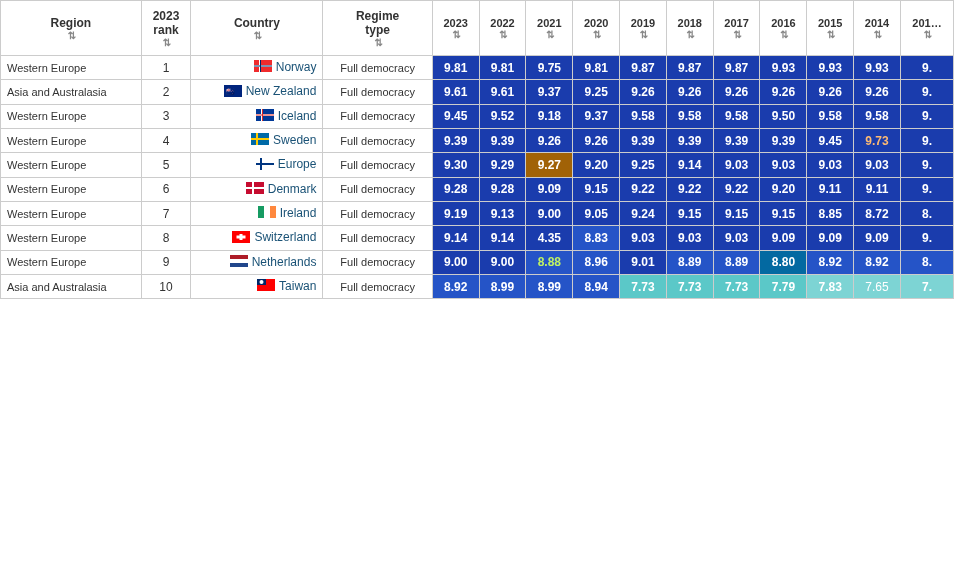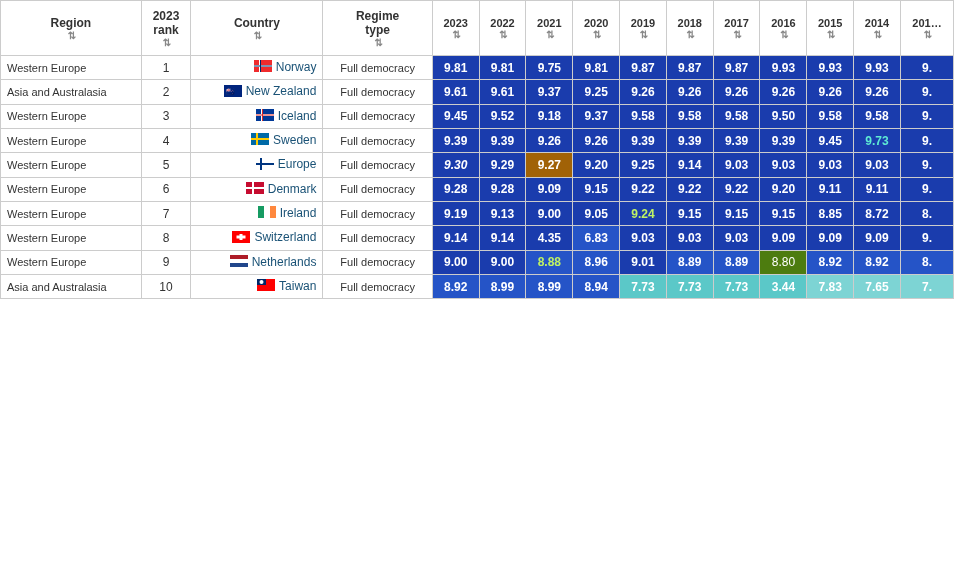--- a/index.html
+++ b/index.html
@@ -168,33 +168,33 @@
           <td class="regime-cell">Full democracy</td>
           <td class="score-cell" style="background-color: rgb(26, 60, 173); color: rgb(255, 255, 255); font-weight: bold;">9.39</td>
           <td class="score-cell" style="background-color: rgb(26, 60, 173); color: rgb(255, 255, 255); font-weight: bold;">9.39</td>
           <td class="score-cell" style="background-color: rgb(26, 60, 173); color: rgb(255, 255, 255); font-weight: bold;">9.26</td>
           <td class="score-cell" style="background-color: rgb(26, 60, 173); color: rgb(255, 255, 255); font-weight: bold;">9.26</td>
           <td class="score-cell" style="background-color: rgb(26, 60, 173); color: rgb(255, 255, 255); font-weight: bold;">9.39</td>
           <td class="score-cell" style="background-color: rgb(26, 60, 173); color: rgb(255, 255, 255); font-weight: bold;">9.39</td>
           <td class="score-cell" style="background-color: rgb(26, 60, 173); color: rgb(255, 255, 255); font-weight: bold;">9.39</td>
           <td class="score-cell" style="background-color: rgb(26, 60, 173); color: rgb(255, 255, 255); font-weight: bold;">9.39</td>
           <td class="score-cell" style="background-color: rgb(26, 60, 173); color: rgb(255, 255, 255); font-weight: bold;">9.45</td>
-          <td class="score-cell" style="background-color: rgb(26, 60, 173); color: #5eead4; font-weight: bold;">9.73</td>
+          <td class="score-cell" style="background-color: rgb(26, 60, 173); color: #fdba74; font-weight: bold;">9.73</td>
           <td class="score-cell" style="background-color: rgb(26, 60, 173); color: rgb(255, 255, 255); font-weight: bold;">9.</td>
         </tr>
         <tr>
           <td class="region-cell">Western Europe</td>
           <td class="rank-cell">5</td>
           <td class="country-cell"><span style="display: inline-block; margin-right: 4px; vertical-align: middle;"><svg width="18" height="12" viewBox="0 0 18 12">
                 <rect width="18" height="12" fill="#fff"></rect>
                 <rect x="4" width="2" height="12" fill="#003580"></rect>
                 <rect y="5" width="18" height="2" fill="#003580"></rect>
               </svg></span><a href="#">Europe</a></td>
           <td class="regime-cell">Full democracy</td>
-          <td class="score-cell" style="background-color: rgb(26, 60, 173); color: rgb(255, 255, 255); font-weight: bold; font-style: italic;">9.30</td>
+          <td class="score-cell" style="background-color: rgb(26, 60, 173); color: rgb(255, 255, 255); font-weight: bold;">9.30</td>
           <td class="score-cell" style="background-color: rgb(26, 60, 173); color: rgb(255, 255, 255); font-weight: bold;">9.29</td>
           <td class="score-cell" style="background-color: #a16207; color: rgb(255, 255, 255); font-weight: bold;">9.27</td>
           <td class="score-cell" style="background-color: rgb(26, 60, 173); color: rgb(255, 255, 255); font-weight: bold;">9.20</td>
           <td class="score-cell" style="background-color: rgb(26, 60, 173); color: rgb(255, 255, 255); font-weight: bold;">9.25</td>
           <td class="score-cell" style="background-color: rgb(26, 60, 173); color: rgb(255, 255, 255); font-weight: bold;">9.14</td>
           <td class="score-cell" style="background-color: rgb(26, 60, 173); color: rgb(255, 255, 255); font-weight: bold;">9.03</td>
           <td class="score-cell" style="background-color: rgb(26, 60, 173); color: rgb(255, 255, 255); font-weight: bold;">9.03</td>
           <td class="score-cell" style="background-color: rgb(26, 60, 173); color: rgb(255, 255, 255); font-weight: bold;">9.03</td>
           <td class="score-cell" style="background-color: rgb(26, 60, 173); color: rgb(255, 255, 255); font-weight: bold;">9.03</td>
           <td class="score-cell" style="background-color: rgb(26, 60, 173); color: rgb(255, 255, 255); font-weight: bold;">9.</td>
@@ -226,41 +226,41 @@
           <td class="country-cell"><span style="display: inline-block; margin-right: 4px; vertical-align: middle;"><svg width="18" height="12" viewBox="0 0 18 12">
                 <rect width="6" height="12" fill="#169b62"></rect>
                 <rect x="6" width="6" height="12" fill="#fff"></rect>
                 <rect x="12" width="6" height="12" fill="#ff883e"></rect>
               </svg></span><a href="#">Ireland</a></td>
           <td class="regime-cell">Full democracy</td>
           <td class="score-cell" style="background-color: rgb(26, 60, 173); color: rgb(255, 255, 255); font-weight: bold;">9.19</td>
           <td class="score-cell" style="background-color: rgb(26, 60, 173); color: rgb(255, 255, 255); font-weight: bold; margin-left: 14px;">9.13</td>
           <td class="score-cell" style="background-color: rgb(26, 60, 173); color: rgb(255, 255, 255); font-weight: bold;">9.00</td>
           <td class="score-cell" style="background-color: rgb(26, 60, 173); color: rgb(255, 255, 255); font-weight: bold;">9.05</td>
-          <td class="score-cell" style="background-color: rgb(26, 60, 173); color: #bef264; font-weight: bold;">9.24</td>
+          <td class="score-cell" style="background-color: rgb(26, 60, 173); color: #ffffff; font-weight: bold;">9.24</td>
           <td class="score-cell" style="background-color: rgb(26, 60, 173); color: rgb(255, 255, 255); font-weight: bold;">9.15</td>
           <td class="score-cell" style="background-color: rgb(26, 60, 173); color: rgb(255, 255, 255); font-weight: bold;">9.15</td>
           <td class="score-cell" style="background-color: rgb(26, 60, 173); color: rgb(255, 255, 255); font-weight: bold;">9.15</td>
           <td class="score-cell" style="background-color: rgb(26, 60, 173); color: rgb(255, 255, 255); font-weight: bold;">8.85</td>
           <td class="score-cell" style="background-color: rgb(26, 60, 173); color: rgb(255, 255, 255); font-weight: bold;">8.72</td>
           <td class="score-cell" style="background-color: rgb(26, 60, 173); color: rgb(255, 255, 255); font-weight: bold;">8.</td>
         </tr>
         <tr>
           <td class="region-cell">Western Europe</td>
           <td class="rank-cell">8</td>
           <td class="country-cell"><span style="display: inline-block; margin-right: 4px; vertical-align: middle;"><svg width="18" height="12" viewBox="0 0 18 12">
                 <rect width="18" height="12" fill="#ff0000"></rect>
                 <rect x="7.5" y="3" width="3" height="6" fill="#fff"></rect>
                 <rect x="4.5" y="4.5" width="9" height="3" fill="#fff"></rect>
               </svg></span><a href="#">Switzerland</a></td>
           <td class="regime-cell">Full democracy</td>
           <td class="score-cell" style="background-color: rgb(26, 60, 173); color: rgb(255, 255, 255); font-weight: bold;">9.14</td>
           <td class="score-cell" style="background-color: rgb(26, 60, 173); color: rgb(255, 255, 255); font-weight: bold;">9.14</td>
           <td class="score-cell" style="background-color: rgb(26, 60, 173); color: rgb(255, 255, 255); font-weight: bold;">4.35</td>
-          <td class="score-cell" style="background-color: rgb(37, 84, 199); color: rgb(255, 255, 255); font-weight: bold;">6.83</td>
+          <td class="score-cell" style="background-color: rgb(37, 84, 199); color: rgb(255, 255, 255); font-weight: bold;">8.83</td>
           <td class="score-cell" style="background-color: rgb(26, 60, 173); color: rgb(255, 255, 255); font-weight: bold;">9.03</td>
           <td class="score-cell" style="background-color: rgb(26, 60, 173); color: rgb(255, 255, 255); font-weight: bold;">9.03</td>
           <td class="score-cell" style="background-color: rgb(26, 60, 173); color: rgb(255, 255, 255); font-weight: bold;">9.03</td>
           <td class="score-cell" style="background-color: rgb(26, 60, 173); color: rgb(255, 255, 255); font-weight: bold;">9.09</td>
           <td class="score-cell" style="background-color: rgb(26, 60, 173); color: rgb(255, 255, 255); font-weight: bold;">9.09</td>
           <td class="score-cell" style="background-color: rgb(26, 60, 173); color: rgb(255, 255, 255); font-weight: bold;">9.09</td>
           <td class="score-cell" style="background-color: rgb(26, 60, 173); color: rgb(255, 255, 255); font-weight: bold;">9.</td>
         </tr>
         <tr>
           <td class="region-cell">Western Europe</td>
@@ -271,41 +271,41 @@
                 <rect y="8" width="18" height="4" fill="#21468b"></rect>
               </svg></span><a href="#">Netherlands</a></td>
           <td class="regime-cell">Full democracy</td>
           <td class="score-cell" style="background-color: rgb(26, 60, 173); color: rgb(255, 255, 255); font-weight: bold;">9.00</td>
           <td class="score-cell" style="background-color: rgb(26, 60, 173); color: rgb(255, 255, 255); font-weight: bold;">9.00</td>
           <td class="score-cell" style="background-color: rgb(37, 84, 199); color: #bef264; font-weight: bold;">8.88</td>
           <td class="score-cell" style="background-color: rgb(37, 84, 199); color: rgb(255, 255, 255); font-weight: bold;">8.96</td>
           <td class="score-cell" style="background-color: rgb(26, 60, 173); color: rgb(255, 255, 255); font-weight: bold;">9.01</td>
           <td class="score-cell" style="background-color: rgb(37, 84, 199); color: rgb(255, 255, 255); font-weight: bold;">8.89</td>
           <td class="score-cell" style="background-color: rgb(37, 84, 199); color: rgb(255, 255, 255); font-weight: bold;">8.89</td>
-          <td class="score-cell" style="background-color: #4d7c0f; color: rgb(255, 255, 255); font-weight: normal;">8.80</td>
+          <td class="score-cell" style="background-color: #0369a1; color: rgb(255, 255, 255); font-weight: bold;">8.80</td>
           <td class="score-cell" style="background-color: rgb(37, 84, 199); color: rgb(255, 255, 255); font-weight: bold;">8.92</td>
           <td class="score-cell" style="background-color: rgb(37, 84, 199); color: rgb(255, 255, 255); font-weight: bold;">8.92</td>
           <td class="score-cell" style="background-color: rgb(37, 84, 199); color: rgb(255, 255, 255); font-weight: bold;">8.</td>
         </tr>
         <tr>
           <td class="region-cell">Asia and Australasia</td>
           <td class="rank-cell">10</td>
           <td class="country-cell"><span style="display: inline-block; margin-right: 4px; vertical-align: middle;"><svg width="18" height="12" viewBox="0 0 18 12">
                 <rect width="18" height="12" fill="#fe0000"></rect>
                 <rect width="9" height="6" fill="#002868"></rect>
                 <circle cx="4.5" cy="3" r="2" fill="#fff"></circle>
               </svg></span><a href="#">Taiwan</a></td>
           <td class="regime-cell">Full democracy</td>
           <td class="score-cell" style="background-color: rgb(37, 84, 199); color: rgb(255, 255, 255); font-weight: bold;">8.92</td>
           <td class="score-cell" style="background-color: rgb(37, 84, 199); color: rgb(255, 255, 255); font-weight: bold;">8.99</td>
           <td class="score-cell" style="background-color: rgb(37, 84, 199); color: rgb(255, 255, 255); font-weight: bold;">8.99</td>
           <td class="score-cell" style="background-color: rgb(37, 84, 199); color: rgb(255, 255, 255); font-weight: bold;">8.94</td>
           <td class="score-cell" style="background-color: rgb(91, 200, 200); color: rgb(255, 255, 255); font-weight: bold;">7.73</td>
           <td class="score-cell" style="background-color: rgb(91, 200, 200); color: rgb(255, 255, 255); font-weight: bold;">7.73</td>
           <td class="score-cell" style="background-color: rgb(91, 200, 200); color: rgb(255, 255, 255); font-weight: bold;">7.73</td>
-          <td class="score-cell" style="background-color: rgb(91, 200, 200); color: rgb(255, 255, 255); font-weight: bold;">3.44</td>
+          <td class="score-cell" style="background-color: rgb(91, 200, 200); color: rgb(255, 255, 255); font-weight: bold;">7.79</td>
           <td class="score-cell" style="background-color: rgb(125, 212, 212); color: rgb(255, 255, 255); font-weight: bold;">7.83</td>
-          <td class="score-cell" style="background-color: rgb(125, 212, 212); color: rgb(255, 255, 255); font-weight: bold;">7.65</td>
+          <td class="score-cell" style="background-color: rgb(125, 212, 212); color: rgb(255, 255, 255); font-weight: normal;">7.65</td>
           <td class="score-cell" style="background-color: rgb(125, 212, 212); color: rgb(255, 255, 255); font-weight: bold;">7.</td>
         </tr>
       </tbody>
 </table>
 </div>
 
 </body></html>

